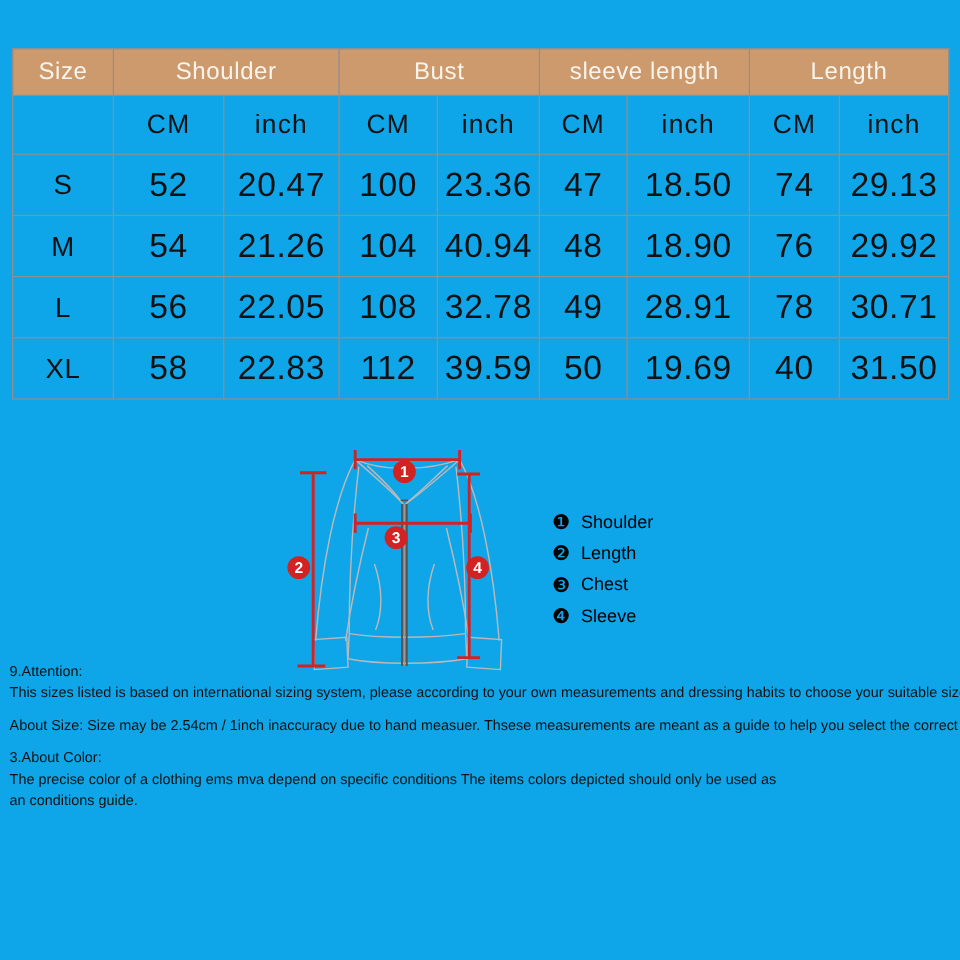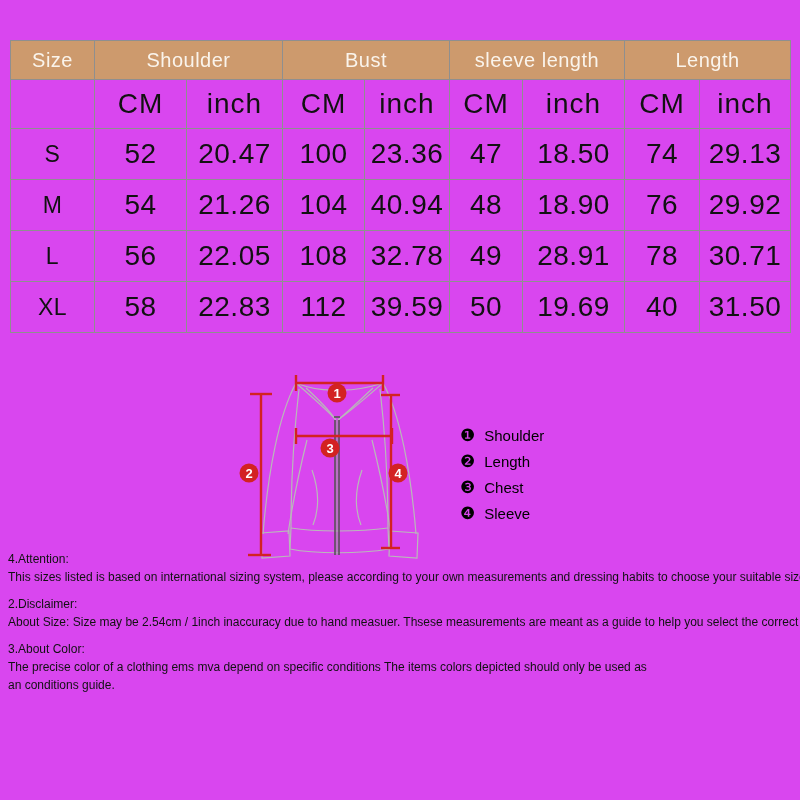--- a/index.html
+++ b/index.html
@@ -1,34 +1,34 @@
 <!DOCTYPE html>
 <html><head>
 <meta charset="utf-8">
 <style>
   html,body{margin:0;padding:0;background:#ffffff;}
   .page{
-    position:relative;width:800px;height:800px;background:#d946ef;
+    position:relative;width:800px;height:800px;background:#0ea5e9;
     font-family:"Liberation Sans", sans-serif;color:#1a1a1a;overflow:hidden;
   }
 
   
   table.size-table{
     position:absolute;left:10px;top:40px;width:780px;
     border-collapse:collapse;table-layout:fixed;
   }
   table.size-table th, table.size-table td{
     border:1px solid #8f8f8f;text-align:center;vertical-align:middle;
     padding:0;font-weight:normal;
   }
   tr.group-row th{
     background:#cd9a6d;color:#faf4ec;font-size:20px;height:38px;
     letter-spacing:.5px;
   }
-  tr.unit-row td{height:48px;font-size:28px;letter-spacing:1px;color:#111;}
+  tr.unit-row td{height:48px;font-size:22px;letter-spacing:1px;color:#111;}
   tbody td{height:50px;font-size:28px;letter-spacing:.5px;color:#111;}
   tbody td.size-cell{font-size:23px;}
 
   
   .jacket-wrap{position:absolute;left:215px;top:362px;width:240px;height:200px;}
   .legend{position:absolute;left:460px;top:422px;}
   .legend-item{display:flex;align-items:center;height:26px;}
   .legend-num{font-size:17px;line-height:17px;margin-right:9px;color:#000;}
   .legend-label{font-size:15px;color:#000;}
 
@@ -195,25 +195,24 @@
         <span class="legend-label">Chest</span>
       </div>
       <div class="legend-item">
         <span class="legend-num">❹</span>
         <span class="legend-label">Sleeve</span>
       </div>
     </div>
 
   <div class="notes" id="notes">
       <div class="note-block">
-        <div class="note-heading">4.Attention:</div>
+        <div class="note-heading">9.Attention:</div>
         <div class="note-line">This sizes listed is based on international sizing system, please according to your own measurements and dressing habits to choose your suitable size.</div>
       </div>
       <div class="note-block">
-        <div class="note-heading">2.Disclaimer:</div>
         <div class="note-line">About Size: Size may be 2.54cm / 1inch inaccuracy due to hand measuer. Thsese measurements are meant as a guide to help you select the correct size.</div>
       </div>
       <div class="note-block">
         <div class="note-heading">3.About Color:</div>
         <div class="note-line">The precise color of a clothing ems mva depend on specific conditions The items colors depicted should only be used as</div>
         <div class="note-line">an conditions guide.</div>
       </div>
     </div>
 
 </div>

